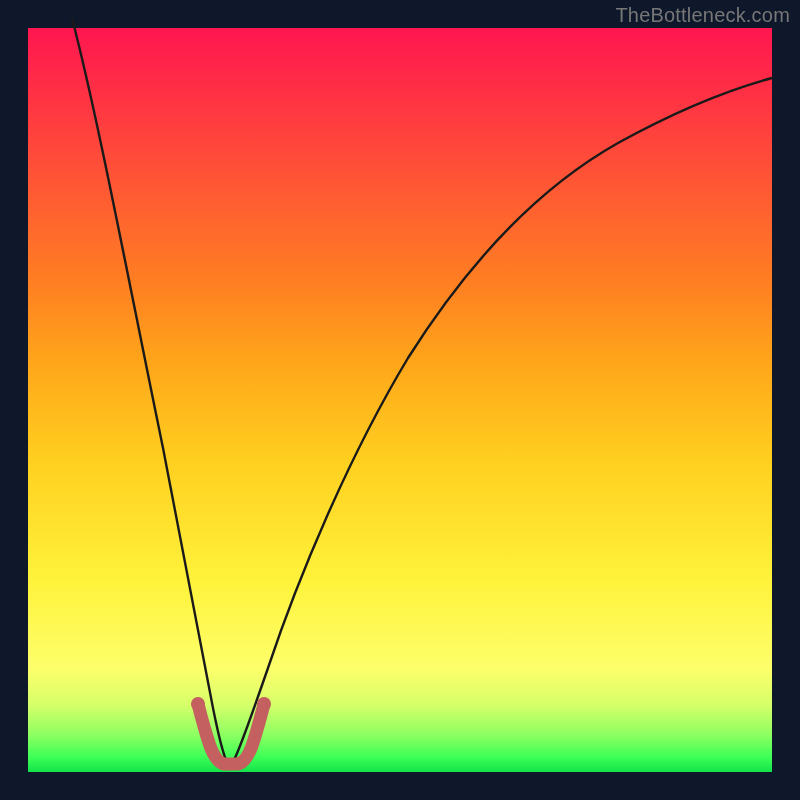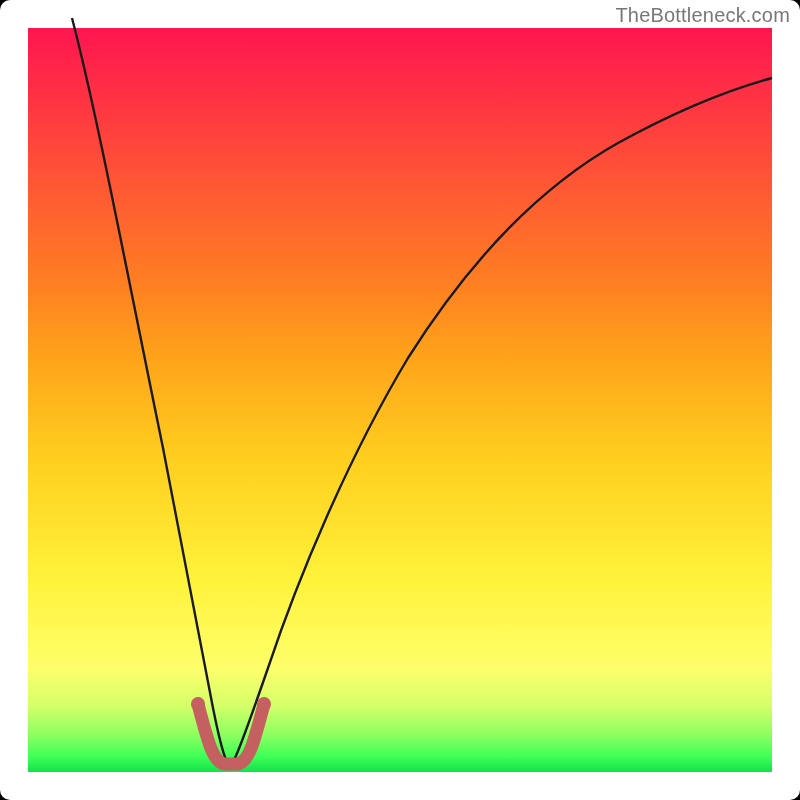--- a/index.html
+++ b/index.html
@@ -10,22 +10,21 @@
     background: #000;
     font-family: Arial, Helvetica, sans-serif;
     overflow: hidden;
   }
   .frame {
     position: absolute;
     left: 0;
     top: 0;
     width: 800px;
     height: 800px;
-    background: #ffffff;
-    border-radius: 10px;
+    background: #0f172a;
   }
   .plot {
     position: absolute;
     left: 28px;
     top: 28px;
     width: 744px;
     height: 744px;
     
     background: linear-gradient(
       to bottom,

